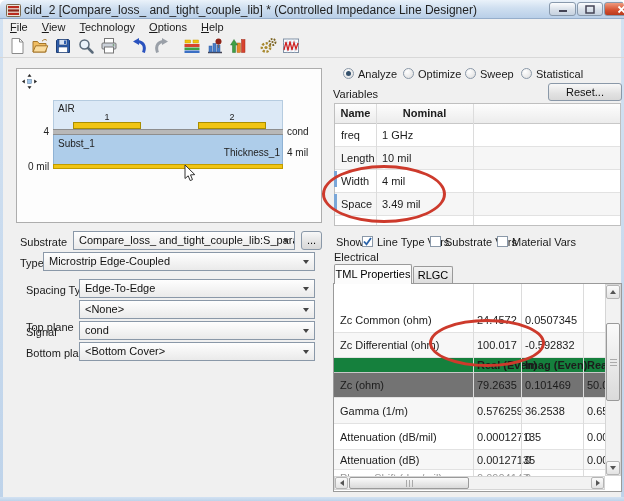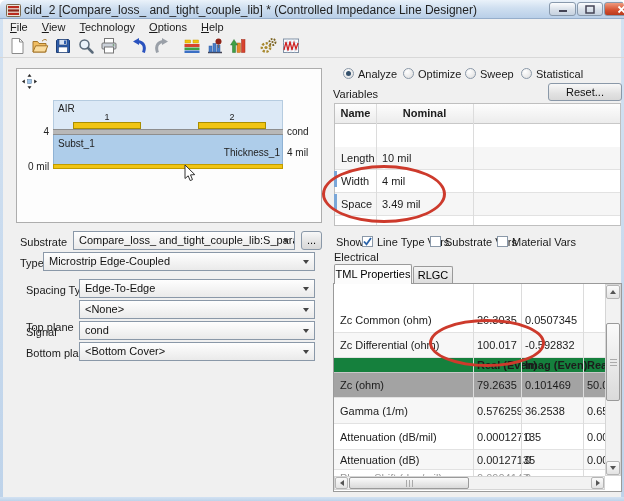--- a/index.html
+++ b/index.html
@@ -291,20 +291,24 @@
   <span class="abs txt" style="left:536px;top:68px;">Statistical</span>
 
   <span class="abs txt" style="left:333px;top:88px;">Variables</span>
   <div class="abs btn" style="left:548px;top:83px;width:74px;height:18px;line-height:16px;">Reset...</div>
 
   <div class="abs tbl-frame" style="left:334px;top:103px;width:287px;height:123px;">
     <div class="vh-row" style="left:0;top:0;width:285px;height:20px;background:linear-gradient(#fdfdfd,#ececec);border-bottom:1px solid #c8c8c8;">
       <span class="cell bold" style="left:0;top:3px;width:41px;text-align:center;">Name</span>
       <span class="cell bold" style="left:41px;top:3px;width:97px;text-align:center;">Nominal</span>
     </div>
+    <div class="vh-row" style="left:0;top:20px;width:285px;height:23px;background:#fff;">
+      <span class="cell" style="left:6px;top:5px;">freq</span>
+      <span class="cell" style="left:47px;top:5px;">1 GHz</span>
+    </div>
     <div class="vh-row" style="left:0;top:43px;width:285px;height:23px;background:#f6f6f6;">
       <span class="cell" style="left:6px;top:5px;">Length</span>
       <span class="cell" style="left:47px;top:5px;">10 mil</span>
     </div>
     <div class="vh-row" style="left:0;top:66px;width:285px;height:23px;background:#fff;">
       <span class="cell" style="left:6px;top:5px;">Width</span>
       <span class="cell" style="left:47px;top:5px;">4 mil</span>
     </div>
     <div class="vh-row" style="left:0;top:89px;width:285px;height:23px;background:#f6f6f6;">
       <span class="cell" style="left:6px;top:5px;">Space</span>
@@ -332,34 +336,34 @@
 
   <span class="abs txt" style="left:334px;top:251px;">Electrical</span>
 
   <div class="tab active abs" style="left:334px;top:264px;width:78px;height:20px;line-height:19px;">TML Properties</div>
   <div class="tab inactive abs" style="left:413px;top:266px;width:40px;height:18px;line-height:17px;">RLGC</div>
 
   <div class="abs" style="left:333px;top:283px;width:289px;height:209px;border:1px solid #9a9a9a;background:#fff;"></div>
 
   <div class="abs vh-row" style="left:334px;top:308px;width:271px;height:25px;background:#fff;">
     <span class="cell" style="left:6px;top:6px;">Zc Common (ohm)</span>
-    <span class="cell" style="left:143px;top:6px;">26.3035</span>
+    <span class="cell" style="left:143px;top:6px;">24.4572</span>
     <span class="cell" style="left:191px;top:6px;">0.0507345</span>
   </div>
   <div class="abs vh-row" style="left:334px;top:333px;width:271px;height:25px;background:#f7f7f7;">
     <span class="cell" style="left:6px;top:6px;">Zc Differential (ohm)</span>
     <span class="cell" style="left:143px;top:6px;">100.017</span>
     <span class="cell" style="left:191px;top:6px;">-0.592832</span>
   </div>
   <div class="abs vh-row" style="left:334px;top:358px;width:271px;height:15px;background:#15803d;border-bottom:1px solid #c8c8c8;">
     <span class="cell bold" style="left:143px;top:1px;">Real (Even)</span>
     <span class="cell bold" style="left:191px;top:1px;">Imag (Even)</span>
     <span class="cell bold" style="left:253px;top:1px;width:18px;overflow:hidden;">Real (</span>
   </div>
-  <div class="abs vh-row" style="left:334px;top:373px;width:271px;height:25px;background:#a3a3a3;">
+  <div class="abs vh-row" style="left:334px;top:373px;width:271px;height:25px;background:#737373;">
     <span class="cell" style="left:6px;top:6px;">Zc (ohm)</span>
     <span class="cell" style="left:143px;top:6px;">79.2635</span>
     <span class="cell" style="left:191px;top:6px;">0.101469</span>
     <span class="cell" style="left:253px;top:6px;width:18px;overflow:hidden;">50.00</span>
   </div>
   <div class="abs vh-row" style="left:334px;top:398px;width:271px;height:26px;background:#f7f7f7;">
     <span class="cell" style="left:6px;top:7px;">Gamma (1/m)</span>
     <span class="cell" style="left:143px;top:7px;">0.576259</span>
     <span class="cell" style="left:191px;top:7px;">36.2538</span>
     <span class="cell" style="left:253px;top:7px;width:18px;overflow:hidden;">0.651</span>

